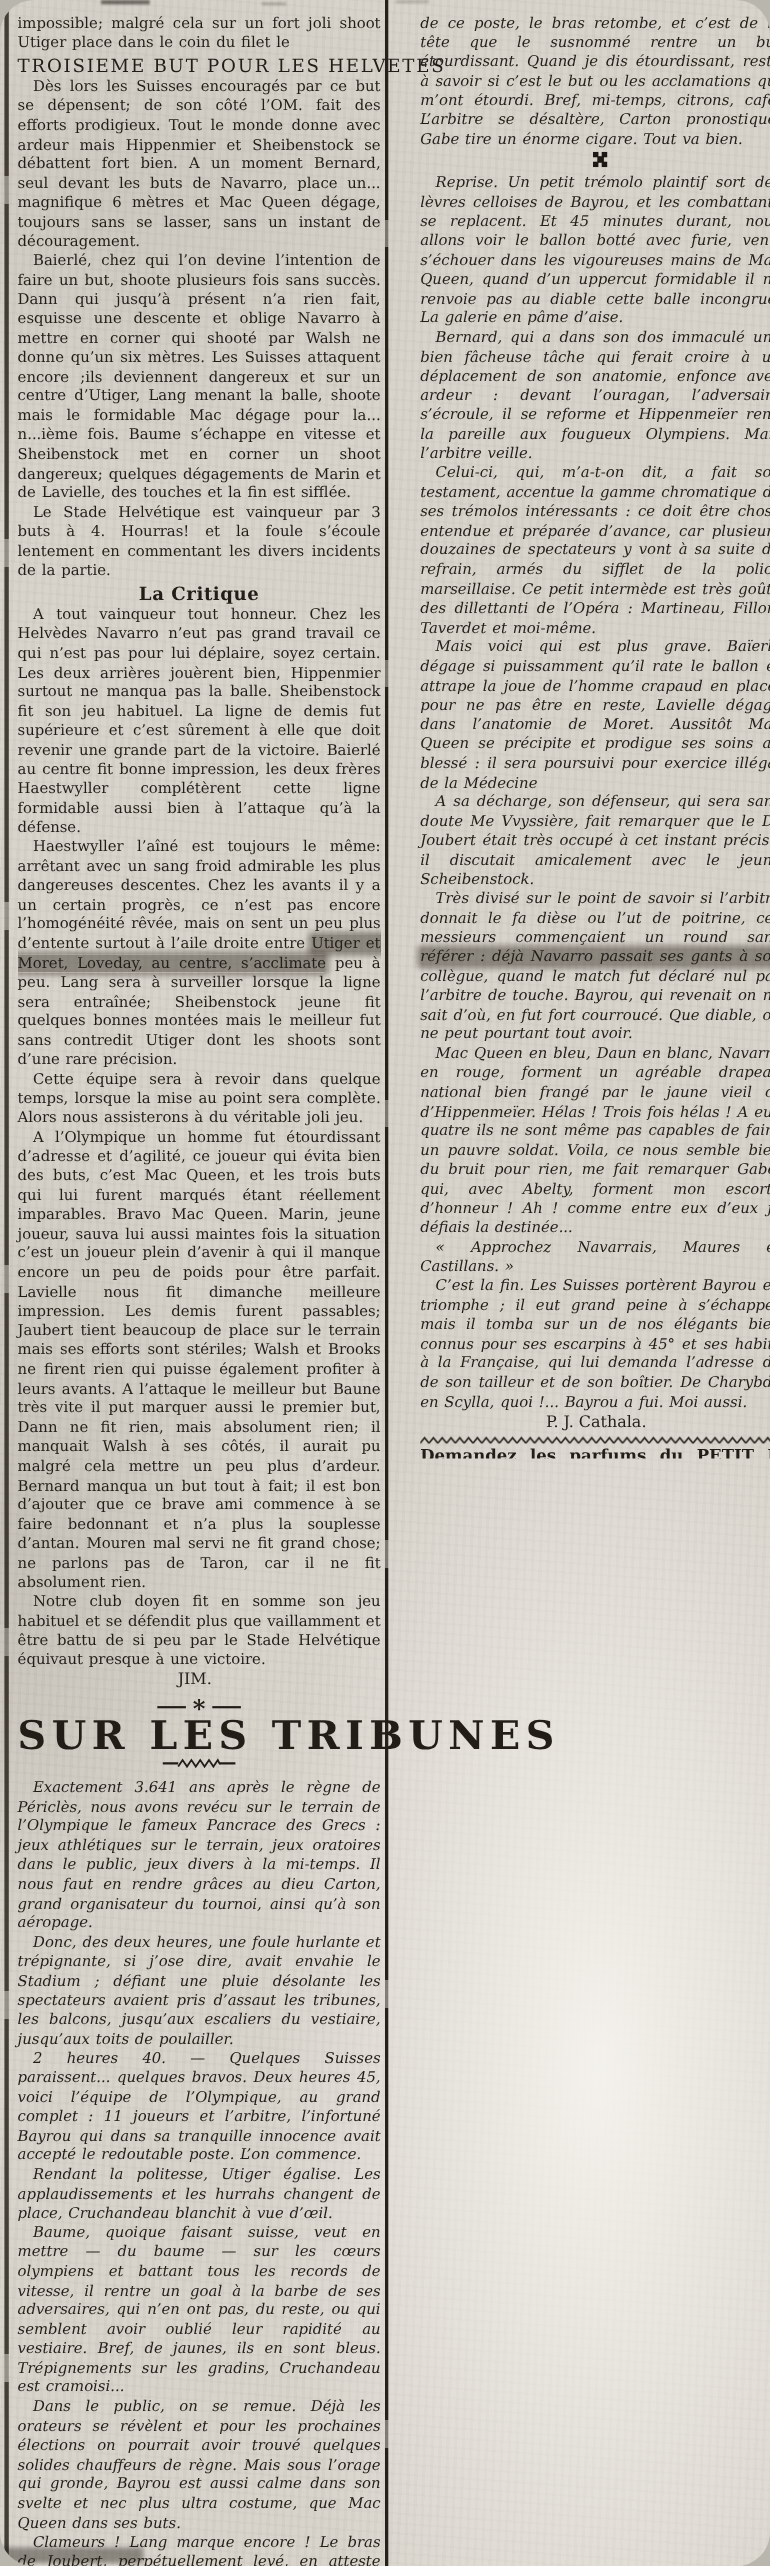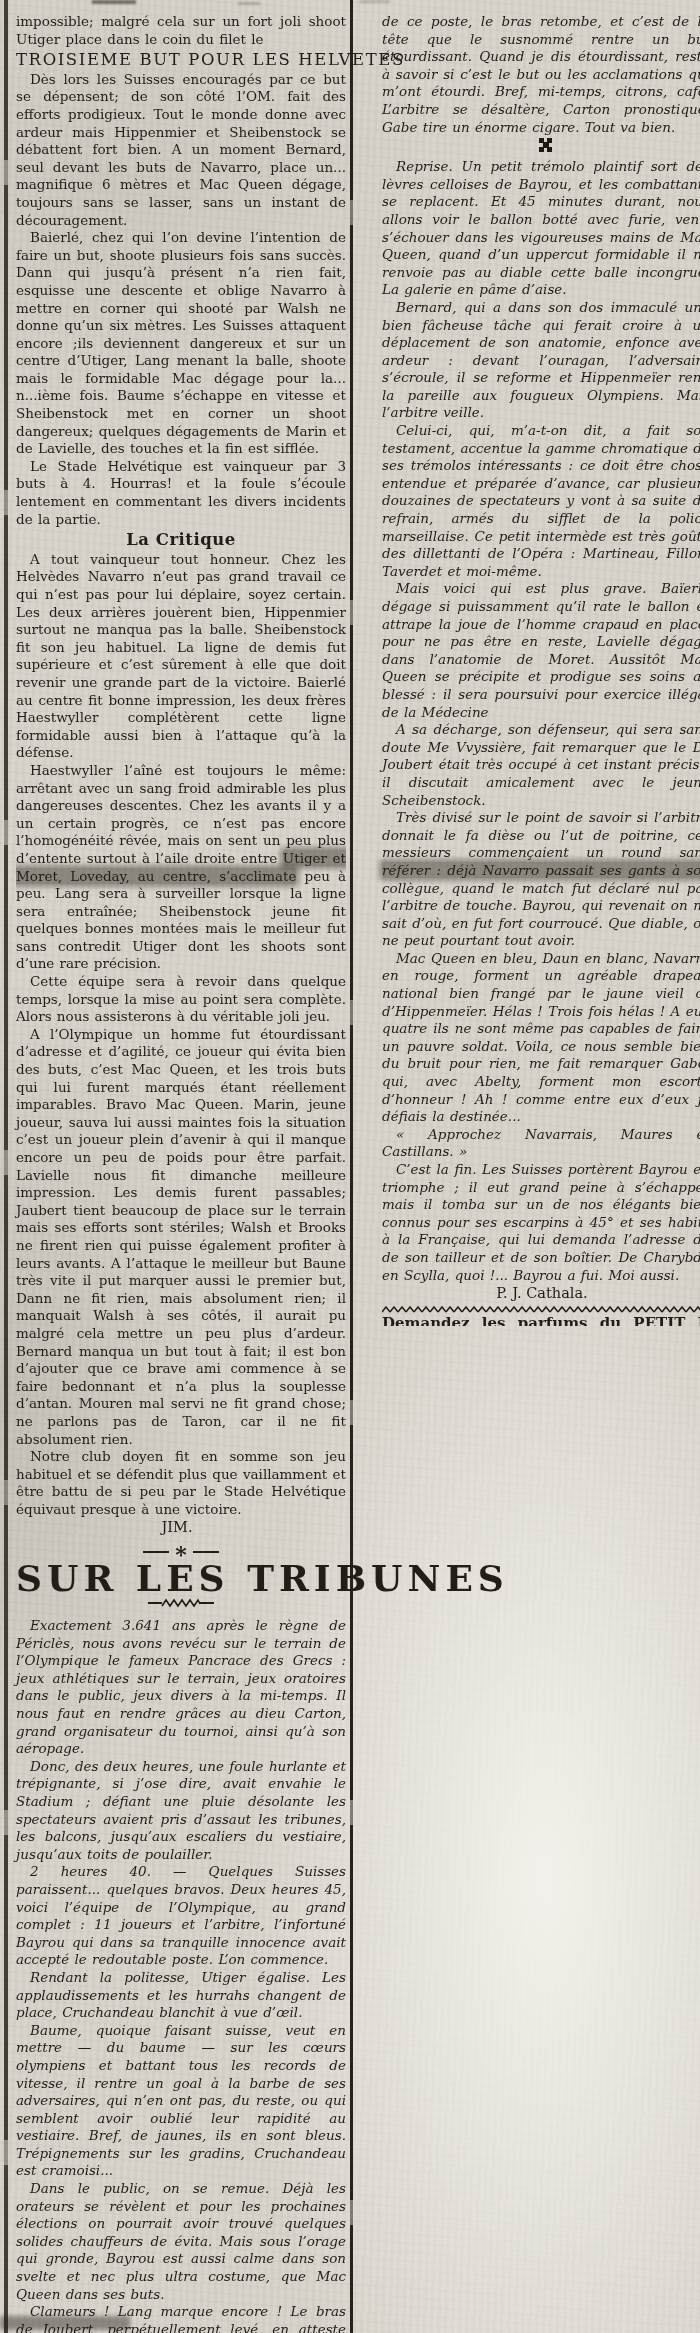--- a/index.html
+++ b/index.html
@@ -10,20 +10,21 @@
     overflow:hidden;
     color:#221d17;
     font-family:"DejaVu Serif","Liberation Serif",serif;
     background:
       radial-gradient(ellipse 430px 950px at 545px 1880px, rgba(245,243,237,0.95) 0%, rgba(245,243,237,0) 72%),
       radial-gradient(ellipse 500px 400px at 15% 8%, rgba(110,100,85,0.10), transparent 65%),
       radial-gradient(ellipse 300px 600px at 2% 60%, rgba(90,80,65,0.14), transparent 70%),
       repeating-linear-gradient(92deg, rgba(70,60,50,0.035) 0 3px, rgba(0,0,0,0) 3px 7px),
       repeating-linear-gradient(4deg, rgba(60,50,40,0.025) 0 2px, rgba(0,0,0,0) 2px 9px),
       #d8d4cc;
+    border-radius: 31px;
   }
   
   .rule-left{
     position:absolute;left:4px;top:0;width:4px;height:2333px;
     background:repeating-linear-gradient(180deg,#2a241d 0 160px, rgba(42,36,29,0.45) 160px 185px,#2a241d 185px 330px);
     opacity:.85;
   }
   .rule-center{
     position:absolute;left:350px;top:0;width:2.5px;height:2333px;
     background:repeating-linear-gradient(180deg,#26211a 0 200px, rgba(38,33,26,0.5) 200px 225px,#26211a 225px 400px);
@@ -111,21 +112,21 @@
         <path d="M16 8 L20 2 L24 8 L28 2 L32 8 L36 2 L40 8 L44 2 L48 8 L52 2 L54 6" stroke="#221d17" stroke-width="1.6" fill="none"></path>
       </svg>
     </div>
 
     <div class="ital">
       <p class="para">Exactement 3.641 ans après le règne de Périclès, nous avons revécu sur le terrain de l’Olympique le fameux Pancrace des Grecs : jeux athlétiques sur le terrain, jeux oratoires dans le public, jeux divers à la mi-temps. Il nous faut en rendre grâces au dieu Carton, grand organisateur du tournoi, ainsi qu’à son aéropage.</p>
       <p class="para">Donc, des deux heures, une foule hurlante et trépignante, si j’ose dire, avait envahie le Stadium ; défiant une pluie désolante les spectateurs avaient pris d’assaut les tribunes, les balcons, jusqu’aux escaliers du vestiaire, jusqu’aux toits de poulailler.</p>
       <p class="para">2 heures 40. — Quelques Suisses paraissent... quelques bravos. Deux heures 45, voici l’équipe de l’Olympique, au grand complet : 11 joueurs et l’arbitre, l’infortuné Bayrou qui dans sa tranquille innocence avait accepté le redoutable poste. L’on commence.</p>
       <p class="para">Rendant la politesse, Utiger égalise. Les applaudissements et les hurrahs changent de place, Cruchandeau blanchit à vue d’œil.</p>
       <p class="para">Baume, quoique faisant suisse, veut en mettre — du baume — sur les cœurs olympiens et battant tous les records de vitesse, il rentre un goal à la barbe de ses adversaires, qui n’en ont pas, du reste, ou qui semblent avoir oublié leur rapidité au vestiaire. Bref, de jaunes, ils en sont bleus. Trépignements sur les gradins, Cruchandeau est cramoisi...</p>
-      <p class="para">Dans le public, on se remue. Déjà les orateurs se révèlent et pour les prochaines élections on pourrait avoir trouvé quelques solides chauffeurs de évita. Mais sous l’orage qui gronde, Bayrou est aussi calme dans son svelte et nec plus ultra costume, que Mac Queen dans ses buts.</p>
+      <p class="para">Dans le public, on se remue. Déjà les orateurs se révèlent et pour les prochaines élections on pourrait avoir trouvé quelques solides chauffeurs de règne. Mais sous l’orage qui gronde, Bayrou est aussi calme dans son svelte et nec plus ultra costume, que Mac Queen dans ses buts.</p>
       <p class="para">Clameurs ! Lang marque encore ! Le bras de Joubert, perpétuellement levé, en atteste des dieux la puissance suprême ; mais fatigué</p>
     </div>
   </div>
 
   <div class="col col-right ital">
     <p class="para noindent">de ce poste, le bras retombe, et c’est de la tête que le susnommé rentre un but étourdissant. Quand je dis étourdissant, reste à savoir si c’est le but ou les acclamations qui m’ont étourdi. Bref, mi-temps, citrons, café. L’arbitre se désaltère, Carton pronostique, Gabe tire un énorme cigare. Tout va bien.</p>
     <div class="orn-fleuron">
       <svg width="14" height="14" viewBox="0 0 14 14">
         <rect x="0" y="0" width="5" height="5" fill="#1d1813"></rect>
         <rect x="8" y="0" width="5" height="5" fill="#1d1813"></rect>

